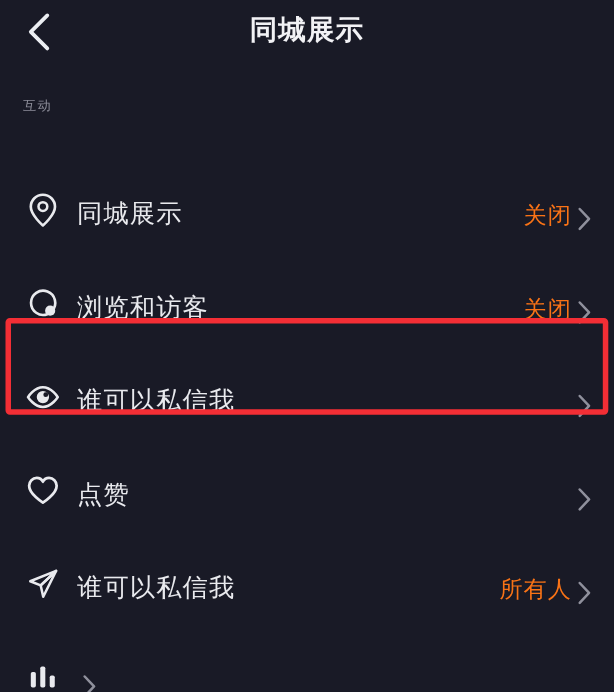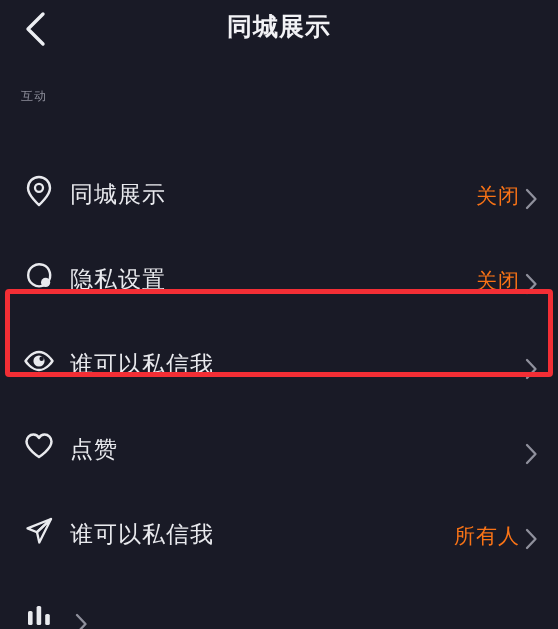--- a/index.html
+++ b/index.html
@@ -154,21 +154,21 @@
     </span>
   </div>
 
   <div class="row">
     <span class="row-icon">
       <svg width="32" height="32" viewBox="0 0 32 32" fill="none">
         <path d="M24.5 22.5 A11 11 0 1 0 20 25.6" stroke="#e9eaee" stroke-width="2.4" stroke-linecap="round"></path>
         <circle cx="22.6" cy="22.4" r="4.6" fill="#e9eaee"></circle>
       </svg>
     </span>
-    <span class="row-label">隐私设置</span>
+    <span class="row-label">浏览和访客</span>
     <span class="row-value">关闭</span>
     <span class="row-chevron">
       <svg width="13" height="22" viewBox="0 0 13 22" fill="none">
         <path d="M2 2 L10.5 11 L2 20" stroke="#8f909c" stroke-width="2.3" stroke-linecap="round" stroke-linejoin="round"></path>
       </svg>
     </span>
   </div>
 
   <div class="row">
     <span class="row-icon">

